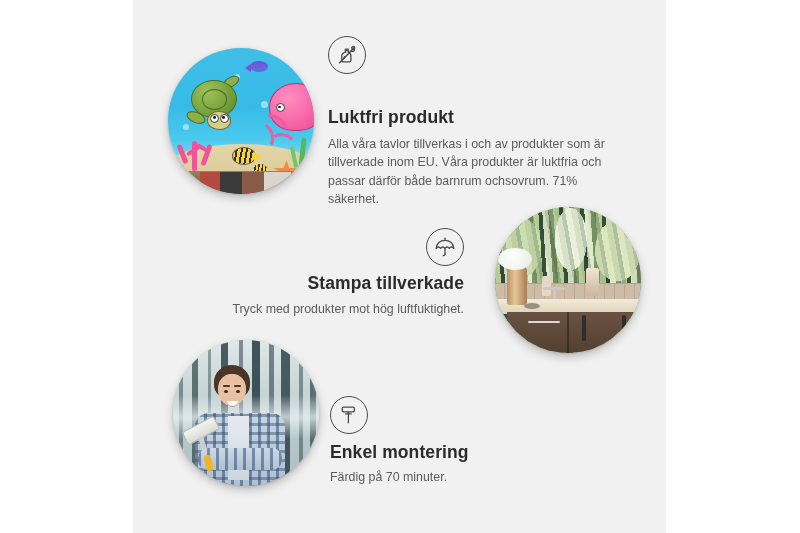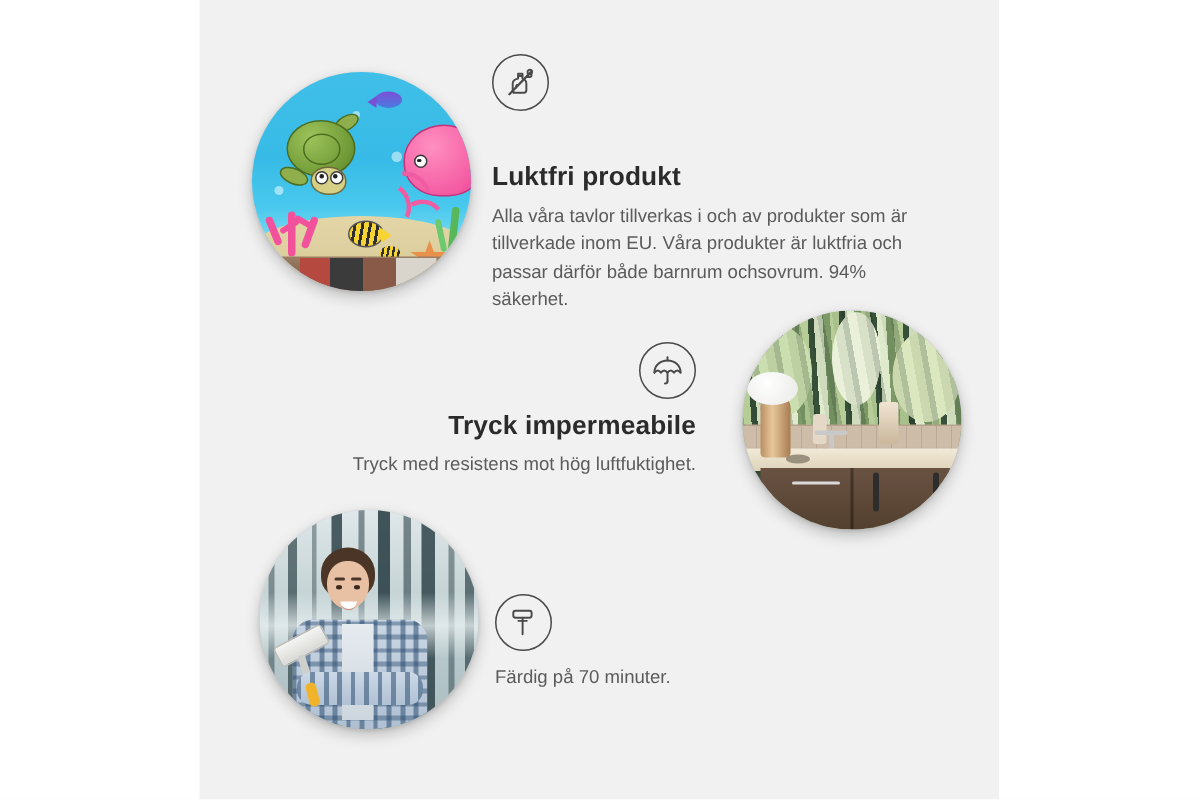--- a/index.html
+++ b/index.html
@@ -360,21 +360,21 @@
           <path d="M7.2 18.8h7.1c.9 0 1.6-.7 1.6-1.6v-4.4c0-1.6-1.1-3-2.6-3.4V7.6h-2.9v1.8C7.9 9.8 6.8 11.2 6.8 12.8v4.4c0 .9.7 1.6 1.6 1.6z"></path>
           <path d="M13.3 7.6V6.1h-2.9v1.5"></path>
           <path d="M16.3 8.3h1.9c.6 0 1.1-.5 1.1-1.1V6"></path>
           <circle cx="18.2" cy="5" r="1.5"></circle>
           <path d="M9.6 13.6c-.4.5-.6 1.1-.6 1.8"></path>
           <line x1="4.6" y1="19.8" x2="19.4" y2="4.6" stroke-width="1.5"></line>
         </svg>
       </div>
     </div>
     <h2 class="f-title">Luktfri produkt</h2>
-    <p class="f-desc">Alla våra tavlor tillverkas i och av produkter som är tillverkade inom EU. Våra produkter är luktfria och passar därför både barnrum ochsovrum. 94% säkerhet.</p>
+    <p class="f-desc">Alla våra tavlor tillverkas i och av produkter som är tillverkade inom EU. Våra produkter är luktfria och passar därför både barnrum ochsovrum. 71% säkerhet.</p>
   </div>
 
   <div class="photo" id="photo2">
     <div class="scene">
       <div class="wall"></div>
       <div class="wall2"></div>
       <div class="backsplash"></div>
       <div class="bottleR"></div>
       <div class="bottleL"></div>
       <div class="faucet"></div>
@@ -395,22 +395,22 @@
       <div class="icon-circle">
         <svg width="24" height="24" viewBox="0 0 24 24" fill="none" stroke="#4a4a4a" stroke-width="1.3" stroke-linecap="round" stroke-linejoin="round">
           <path d="M3.3 13.4c0-4.8 3.9-8.1 8.7-8.1s8.7 3.3 8.7 8.1"></path>
           <path d="M3.3 13.4c1.4-1.9 2.9-1.9 4.3 0 1.4-1.9 2.9-1.9 4.4 0 1.4-1.9 2.9-1.9 4.3 0 1.4-1.9 2.9-1.9 4.4 0"></path>
           <line x1="12" y1="13.4" x2="12" y2="19.2"></line>
           <path d="M12 19.2c0 .9-.8 1.5-1.7 1.5"></path>
           <line x1="12" y1="3.2" x2="12" y2="5.3"></line>
         </svg>
       </div>
     </div>
-    <h2 class="f-title">Tryck impermeabile</h2>
-    <p class="f-desc">Tryck med resistens mot hög luftfuktighet.</p>
+    <h2 class="f-title">Stampa tillverkade</h2>
+    <p class="f-desc">Tryck med produkter mot hög luftfuktighet.</p>
   </div>
 
   <div class="photo" id="photo3">
     <div class="scene">
       <div class="forest"></div>
       <div class="trunk tr1"></div>
       <div class="trunk tr2"></div>
       <div class="trunk tr3"></div>
       <div class="trunk tr4"></div>
       <div class="trunk tr5"></div>
@@ -440,15 +440,16 @@
     <div class="icon-wrap">
       <div class="icon-circle">
         <svg width="24" height="24" viewBox="0 0 24 24" fill="none" stroke="#4a4a4a" stroke-width="1.3" stroke-linecap="round" stroke-linejoin="round">
           <rect x="5.2" y="4.2" width="12.2" height="4.6" rx="1.4"></rect>
           <path d="M11.4 8.8v2.1"></path>
           <path d="M8.6 10.9h5.6"></path>
           <path d="M11.4 10.9v8.9"></path>
         </svg>
       </div>
     </div>
+    <h2 class="f-title">Enkel montering</h2>
     <p class="f-desc">Färdig på 70 minuter.</p>
   </div>
 </div>
 
 </body></html>

